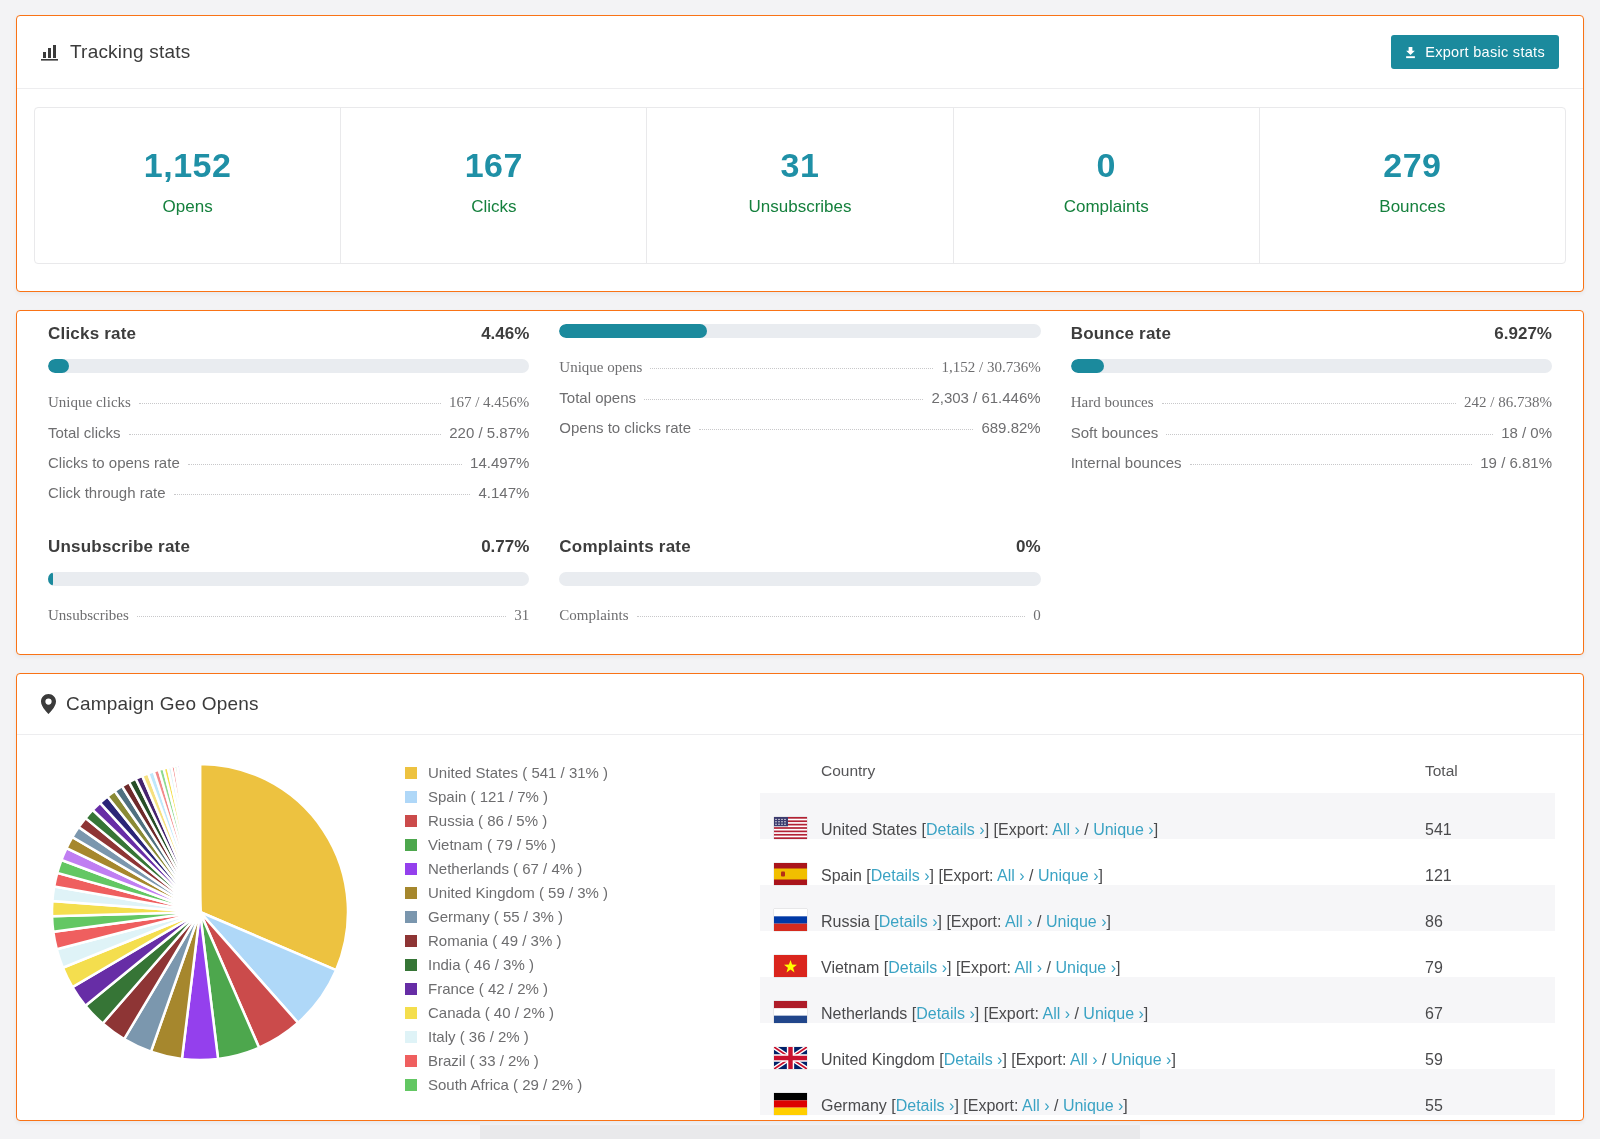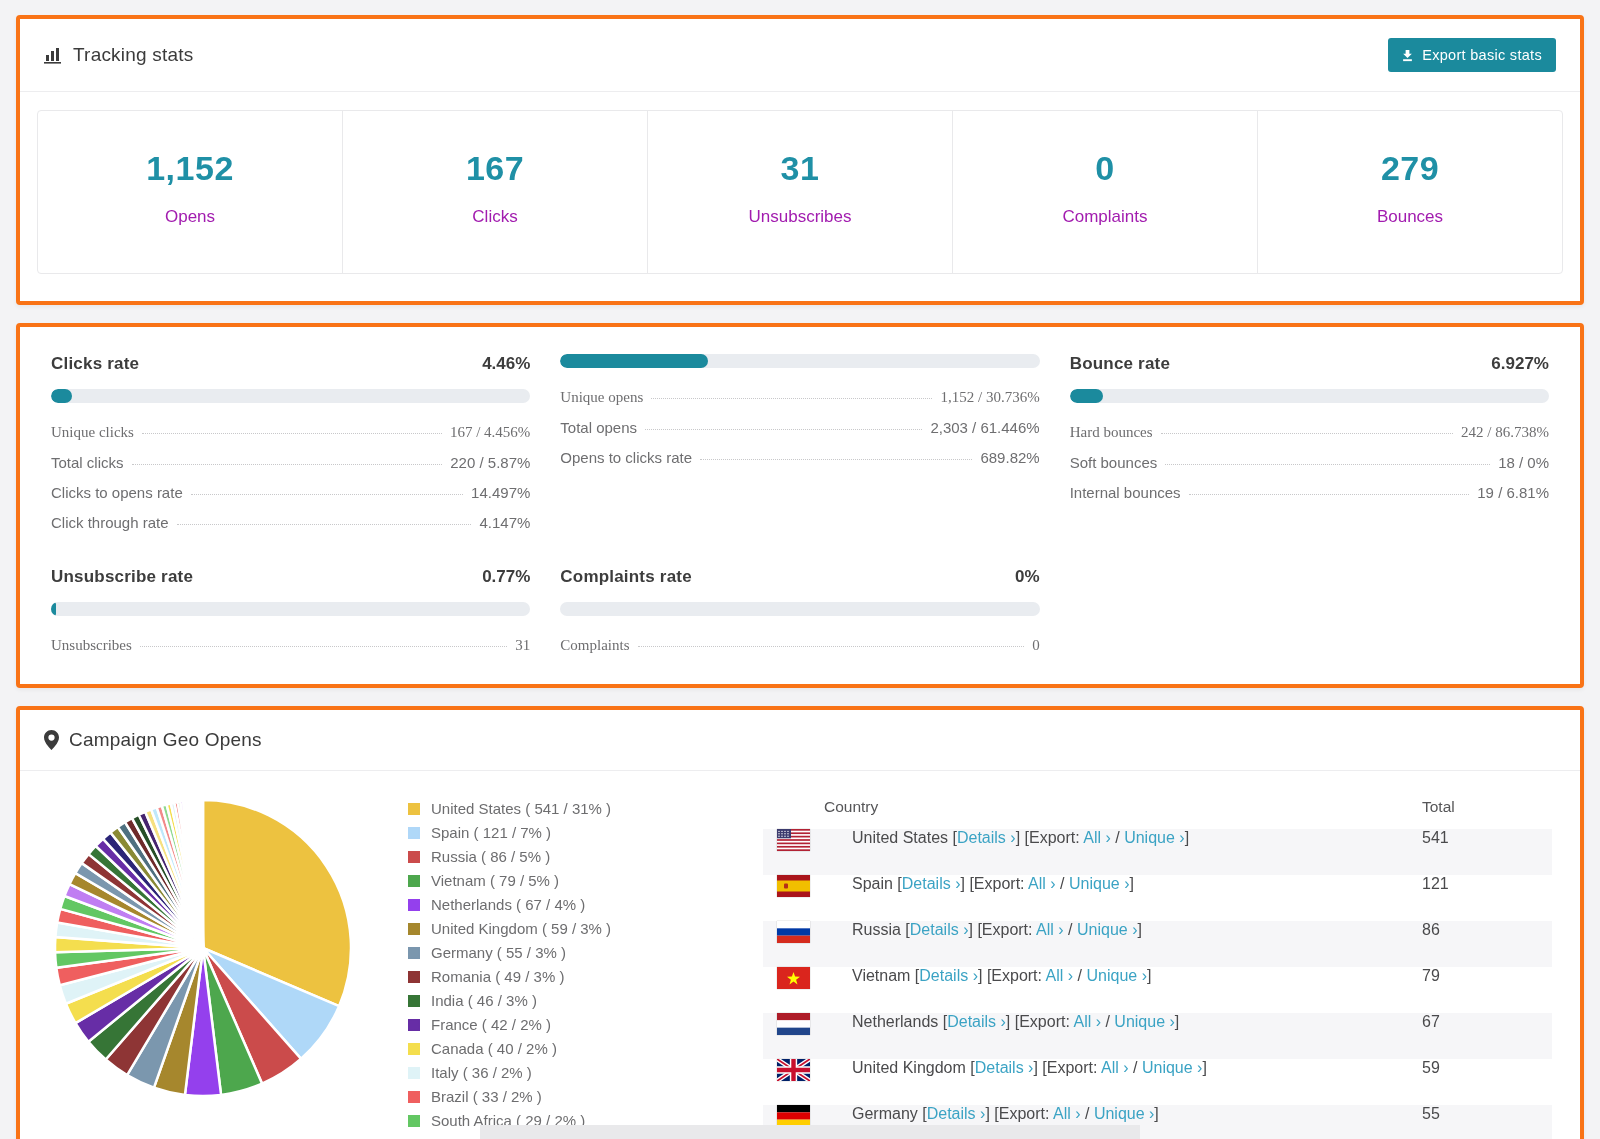--- a/index.html
+++ b/index.html
@@ -5,21 +5,21 @@
   * { box-sizing: border-box; margin: 0; padding: 0; }
   html,body { width:1600px; height:1139px; overflow:hidden; }
   body {
     background:#f3f3f5;
     font-family:"Liberation Sans", sans-serif;
     color:#3d3d3d;
     position:relative;
   }
   .card {
     background:#fff;
-    border:4px solid #f97316;
+    border:1px solid #f97316;
     border-radius:4px;
     margin:0 16px 18px 16px;
     box-shadow:0 2px 4px rgba(0,0,0,0.05);
   }
   .card-header {
     display:flex; align-items:center;
     padding:19px 24px;
     border-bottom:1px solid #ededef;
   }
   .hdr-title { font-size:19px; color:#3b3b3b; margin-left:10px; letter-spacing:.2px; }
@@ -37,23 +37,23 @@
     cursor:pointer;
   }
   .stats-row {
     margin:18px 17px 27px 17px;
     border:1px solid #e9e9eb; border-radius:4px;
     display:flex;
   }
   .stat-cell { flex:1; text-align:center; padding:38px 0 46px 0; border-right:1px solid #e9e9eb; }
   .stat-cell:last-child { border-right:none; }
   .stat-value { font-size:34px; font-weight:bold; color:#1f90a6; letter-spacing:.5px; }
-  .stat-label { font-size:17px; color:#a21caf; margin-top:19px; }
+  .stat-label { font-size:17px; color:#15803d; margin-top:12px; }
   
-  #rates-card { padding:27px 31px 30px 31px; }
+  #rates-card { padding:13px 31px 30px 31px; }
   .rates-grid { display:grid; grid-template-columns:1fr 1fr 1fr; column-gap:30px; row-gap:36px; }
   .rate-title-row { display:flex; align-items:baseline; justify-content:space-between; margin-bottom:15px; }
   .rate-title { font-size:17px; font-weight:bold; color:#3d3d3d; letter-spacing:.2px; }
   .rate-value { font-size:17px; font-weight:bold; color:#3d3d3d; }
   .bar-track { height:14px; border-radius:7px; background:#e9ecf0; overflow:hidden; position:relative; }
   .bar-fill { height:14px; border-radius:7px; background:#1b8a9d; }
   .rate-rows { margin-top:21px; }
   .detail-row { display:flex; align-items:baseline; font-size:15px; color:#6e6e70; margin-top:13px; }
   .detail-row:first-child { margin-top:0;font-family:Liberation Serif, serif; }
   .leader { flex:1; border-bottom:1px dotted #c8c8ca; margin:0 8px; transform:translateY(-3px); min-width:20px; }
@@ -61,21 +61,21 @@
   
   #geo-card { height:448px; overflow:hidden; padding-bottom:0; }
   .geo-body { display:flex; padding:14px 28px 0 28px; }
   .pie-wrap { width:320px; flex:none; padding-top:8px; }
   .legend { width:285px; flex:none; margin-left:40px; margin-top:15px; }
   .legend-item { display:flex; align-items:center; margin-bottom:7px; font-size:15px; color:#6d6d6f; }
   .legend-chip { width:12px; height:12px; flex:none; margin-right:11px; }
   .geo-table { flex:1; margin-left:70px; font-size:16px; color:#4a4a4c; }
   .gt-header { display:flex; align-items:center; height:44px; color:#565658; font-size:15.5px; }
   .gt-header .gt-country { padding-left:61px; }
-  .gt-row { display:flex; align-items:flex-start; height:46px; padding-left:14px;gap:28px; }
+  .gt-row { display:flex; align-items:flex-end; height:46px; padding-left:14px; }
   .gt-row.striped { background:#f6f6f8; }
   .gt-flag { width:33px; height:22px; flex:none; margin-right:14px; box-shadow:0 0 1px rgba(0,0,0,.35); }
   .gt-flag svg { display:block; }
   .gt-country { flex:1; white-space:nowrap; }
   .gt-total { width:130px; flex:none; }
   .gt-link { color:#3ba3c4; text-decoration:none; cursor:pointer; }
   .bottom-strip { position:absolute; left:480px; bottom:0; width:660px; height:14px; background:#e9e9eb; }
 </style>
 </head>
 <body>

